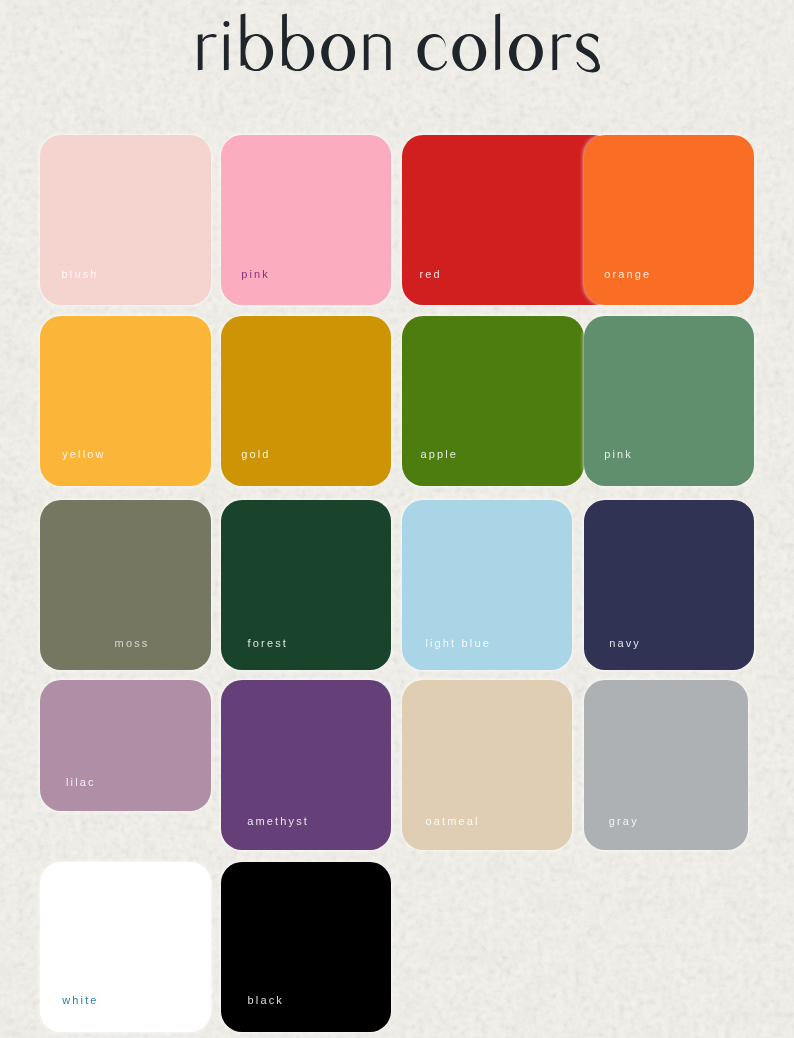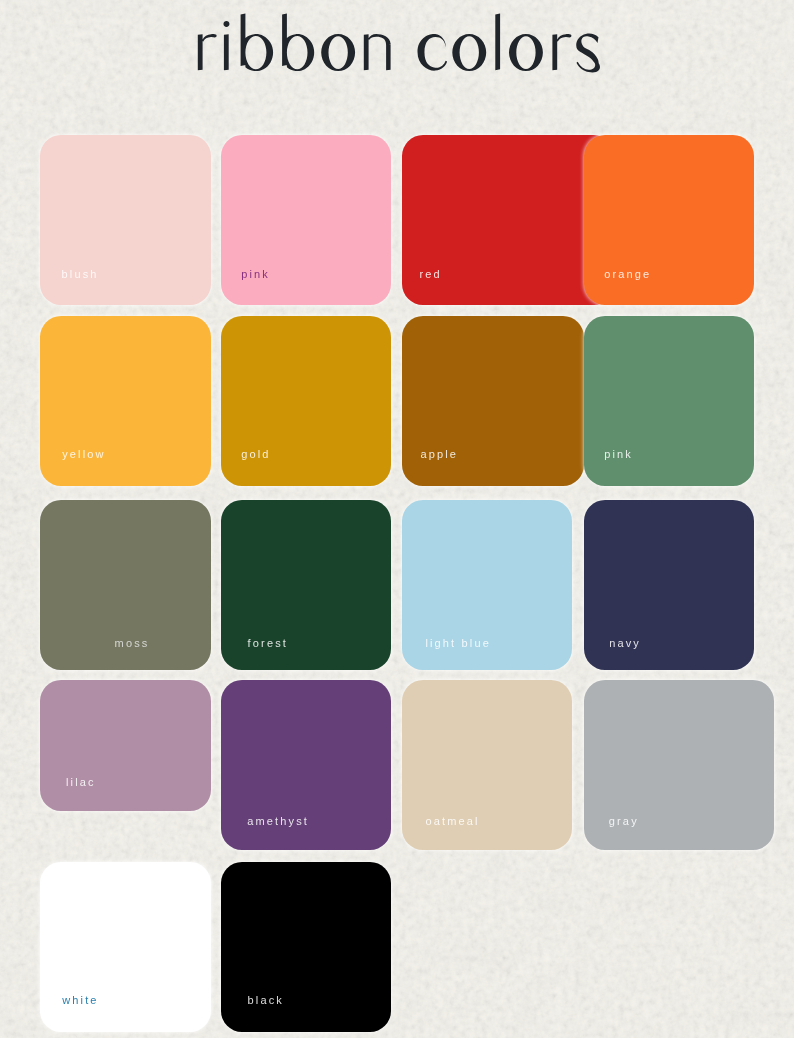--- a/index.html
+++ b/index.html
@@ -62,21 +62,21 @@
       </div>
       <div class="sw" style="left: 583.9px; top: 135.3px; width: 170.3px; height: 169.9px; background: rgb(249, 109, 37); border-radius: 21px;">
         <span class="lab" style="color: rgb(255, 255, 255); left: 20.3px; bottom: 25.7px;">orange</span>
       </div>
       <div class="sw" style="left: 40.4px; top: 316px; width: 170.3px; height: 169.9px; background: rgb(251, 182, 58); border-radius: 21px;">
         <span class="lab" style="color: rgb(255, 255, 255); left: 21.8px; bottom: 26.4px;">yellow</span>
       </div>
       <div class="sw" style="left: 220.5px; top: 316px; width: 170.3px; height: 169.9px; background: rgb(205, 148, 5); border-radius: 21px;">
         <span class="lab" style="color: rgb(255, 255, 255); left: 20.7px; bottom: 26.4px;">gold</span>
       </div>
-      <div class="sw" style="left: 402.1px; top: 316px; width: 182px; height: 169.9px; background: #a16207; border-radius: 21px;">
+      <div class="sw" style="left: 402.1px; top: 316px; width: 182px; height: 169.9px; background: #4d7c0f; border-radius: 21px;">
         <span class="lab" style="color: rgb(255, 255, 255); left: 18.3px; bottom: 26.4px;">apple</span>
       </div>
       <div class="sw" style="left: 583.9px; top: 316px; width: 170.3px; height: 169.9px; background: rgb(95, 143, 108); border-radius: 21px;">
         <span class="lab" style="color: rgb(255, 255, 255); left: 20.3px; bottom: 26.4px;">pink</span>
       </div>
       <div class="sw" style="left: 40.4px; top: 499.8px; width: 170.3px; height: 169.9px; background: rgb(117, 119, 97); border-radius: 21px;">
         <span class="lab" style="color: #e5e5e5; left: 26.2px; bottom: 20.9px; padding-left: 48px;">moss</span>
       </div>
       <div class="sw" style="left: 220.5px; top: 499.8px; width: 170.3px; height: 169.9px; background: rgb(25, 67, 42); border-radius: 21px;">
         <span class="lab" style="color: rgb(255, 255, 255); left: 27.1px; bottom: 20.9px;">forest</span>
@@ -89,21 +89,21 @@
       </div>
       <div class="sw" style="left: 40.4px; top: 680.4px; width: 170.3px; height: 131px; background: rgb(176, 143, 166); border-radius: 21px;">
         <span class="lab" style="color: rgb(255, 255, 255); left: 25.6px; bottom: 23.3px;">lilac</span>
       </div>
       <div class="sw" style="left: 220.5px; top: 680.4px; width: 170.3px; height: 169.9px; background: rgb(101, 64, 120); border-radius: 21px;">
         <span class="lab" style="color: rgb(255, 255, 255); left: 26.7px; bottom: 23.3px;">amethyst</span>
       </div>
       <div class="sw" style="left: 402.1px; top: 680.4px; width: 170.3px; height: 169.9px; background: rgb(223, 206, 179); border-radius: 21px;">
         <span class="lab" style="color: rgb(255, 255, 255); left: 23.3px; bottom: 23.3px;">oatmeal</span>
       </div>
-      <div class="sw" style="left: 583.9px; top: 680.4px; width: 190px; height: 169.9px; background: rgb(173, 177, 180); border-radius: 21px;">
+      <div class="sw" style="left: 583.9px; top: 680.4px; width: 164px; height: 169.9px; background: rgb(173, 177, 180); border-radius: 21px;">
         <span class="lab" style="color: rgb(255, 255, 255); left: 24.9px; bottom: 23.3px;">gray</span>
       </div>
       <div class="sw" style="left: 40.4px; top: 862px; width: 170.3px; height: 169.9px; background: rgb(255, 255, 255); border-radius: 21px;">
         <span class="lab" style="color: #0369a1; left: 21.8px; bottom: 26.1px;">white</span>
       </div>
       <div class="sw" style="left: 220.5px; top: 862px; width: 170.3px; height: 169.9px; background: rgb(0, 0, 0); border-radius: 21px;">
         <span class="lab" style="color: rgb(255, 255, 255); left: 27.1px; bottom: 26.1px;">black</span>
       </div>
     </div>
 </div>

